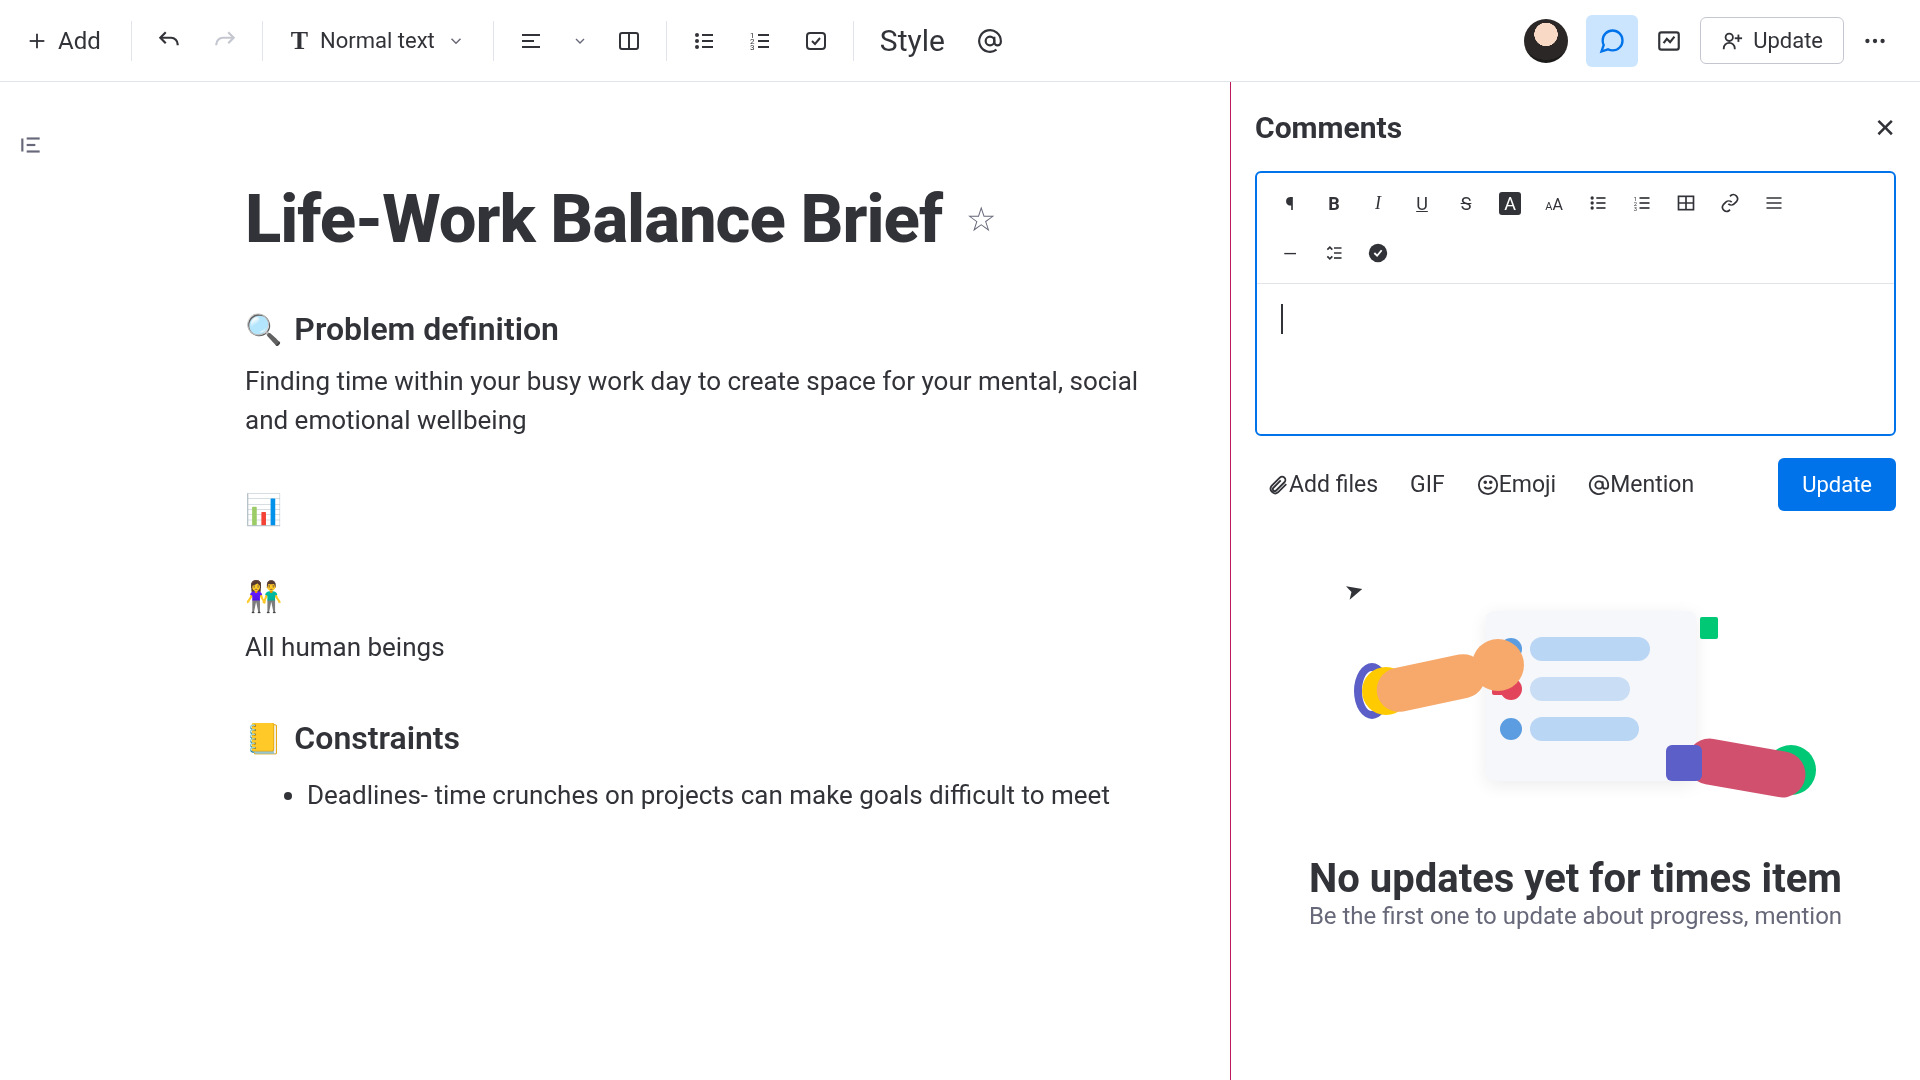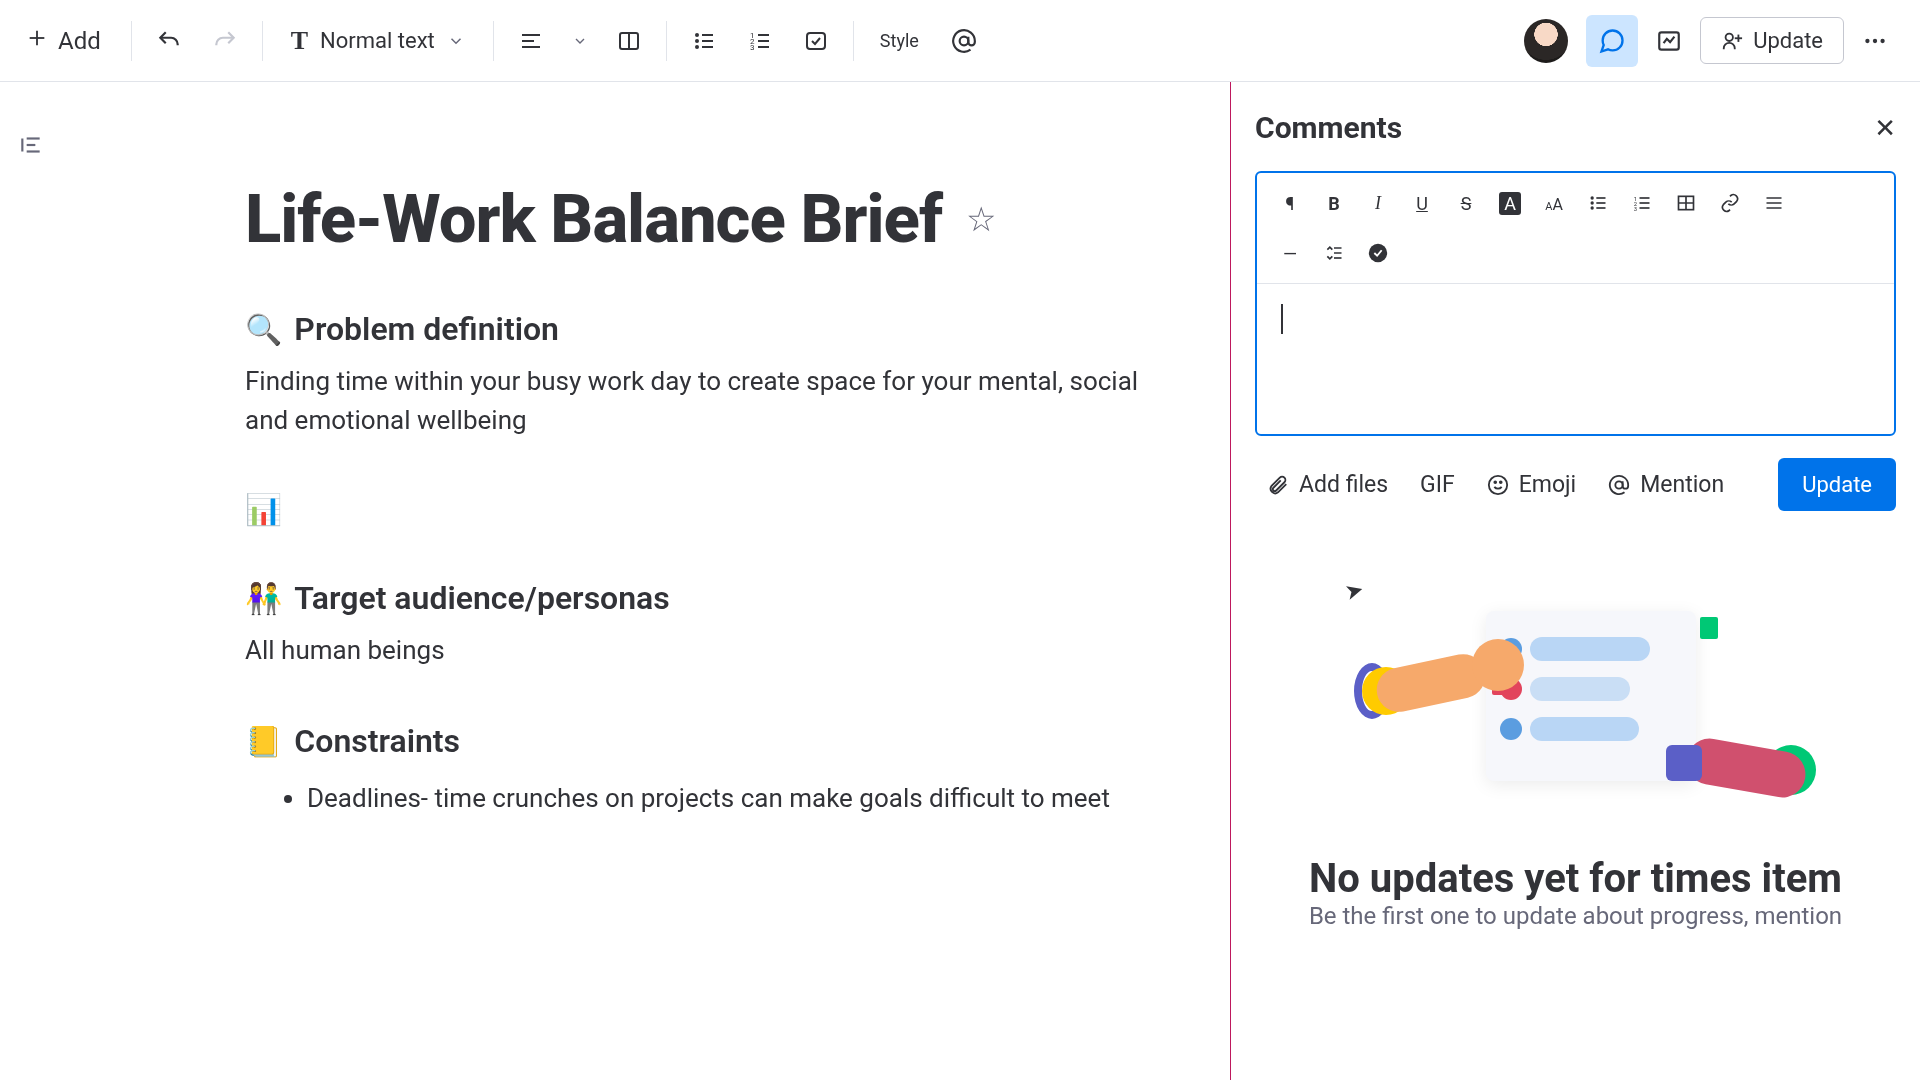--- a/index.html
+++ b/index.html
@@ -16,21 +16,21 @@
   .topbar {
     height: 82px;
     border-bottom: 1px solid #e1e4ea;
     display: flex;
     align-items: center;
     padding: 0 20px 0 8px;
     gap: 6px;
     background: #fff;
   }
   .add-btn {
-    display: flex; gap: 10px;
+    display: flex; align-items: center; gap: 10px;
     padding: 10px 18px; border-radius: 6px;
     font-size: 24px; font-weight: 400;
     cursor: pointer;
   }
   .icon-btn {
     width: 50px; height: 50px; display: flex;
     align-items: center; justify-content: center;
     border-radius: 6px; cursor: pointer;
   }
   .sep { width: 1px; height: 40px; background: #e1e4ea; margin: 0 6px; }
@@ -119,21 +119,21 @@
   .editor-caret {
     display:inline-block; width:2px; height:30px; background:#323338;
     vertical-align: middle; animation: blink 1s step-end infinite;
   }
   @keyframes blink { 50% {opacity:0;} }
 
   .attach-row {
     display:flex; align-items:center; gap: 8px;
     margin-top: 22px; font-size: 23px;
   }
-  .attach-item { display:flex; align-items:center; gap:10px; padding:6px 12px; border-radius:6px; cursor:pointer;}
+  .attach-item { display:flex; align-items:center; padding:6px 12px; border-radius:6px; cursor:pointer;}
   .update-btn {
     margin-left:auto; background:#0073ea; color:#fff;
     padding: 14px 24px; border-radius:6px; font-size:22px; cursor:pointer;
   }
 
   
   .mouse-cursor{
     position:absolute; left: 114px; top: 496px;
     font-size: 22px; transform: rotate(-15deg);
     pointer-events: none;
@@ -277,21 +277,21 @@
     <span>
       <svg width="24" height="24" viewBox="0 0 24 24" fill="none" stroke="#323338" stroke-width="2">
           <rect x="3" y="4" width="18" height="16" rx="3"></rect>
           <polyline points="8 12 11 15 16 9"></polyline>
         </svg>
     </span>
   </div>
 
   <div class="sep"></div>
 
-  <div class="icon-btn" style="width:auto;padding:0 14px;font-size:18px;">
+  <div class="icon-btn" style="width:auto;padding:0 14px;font-size:30px;">
     <span>Style</span>
   </div>
 
   <div class="icon-btn">
     <span>
       <svg width="26" height="26" viewBox="0 0 24 24" fill="none" stroke="#323338" stroke-width="2">
           <circle cx="12" cy="12" r="4"></circle>
           <path d="M16 8v5a3 3 0 0 0 6 0v-1a10 10 0 1 0-4 8"></path>
         </svg>
     </span>
@@ -373,21 +373,20 @@
 
       <div class="sec">
         <h2>
           <span class="emoji">📊</span>
         </h2>
       </div>
 
       <div class="sec">
         <h2>
           <span class="emoji">👫</span>
-          <span>Target audience/personas</span>
         </h2>
         <p>All human beings</p>
       </div>
 
       <div class="sec">
         <h2>
           <span class="emoji">📒</span>
           <span>Constraints</span>
         </h2>
         <ul>

